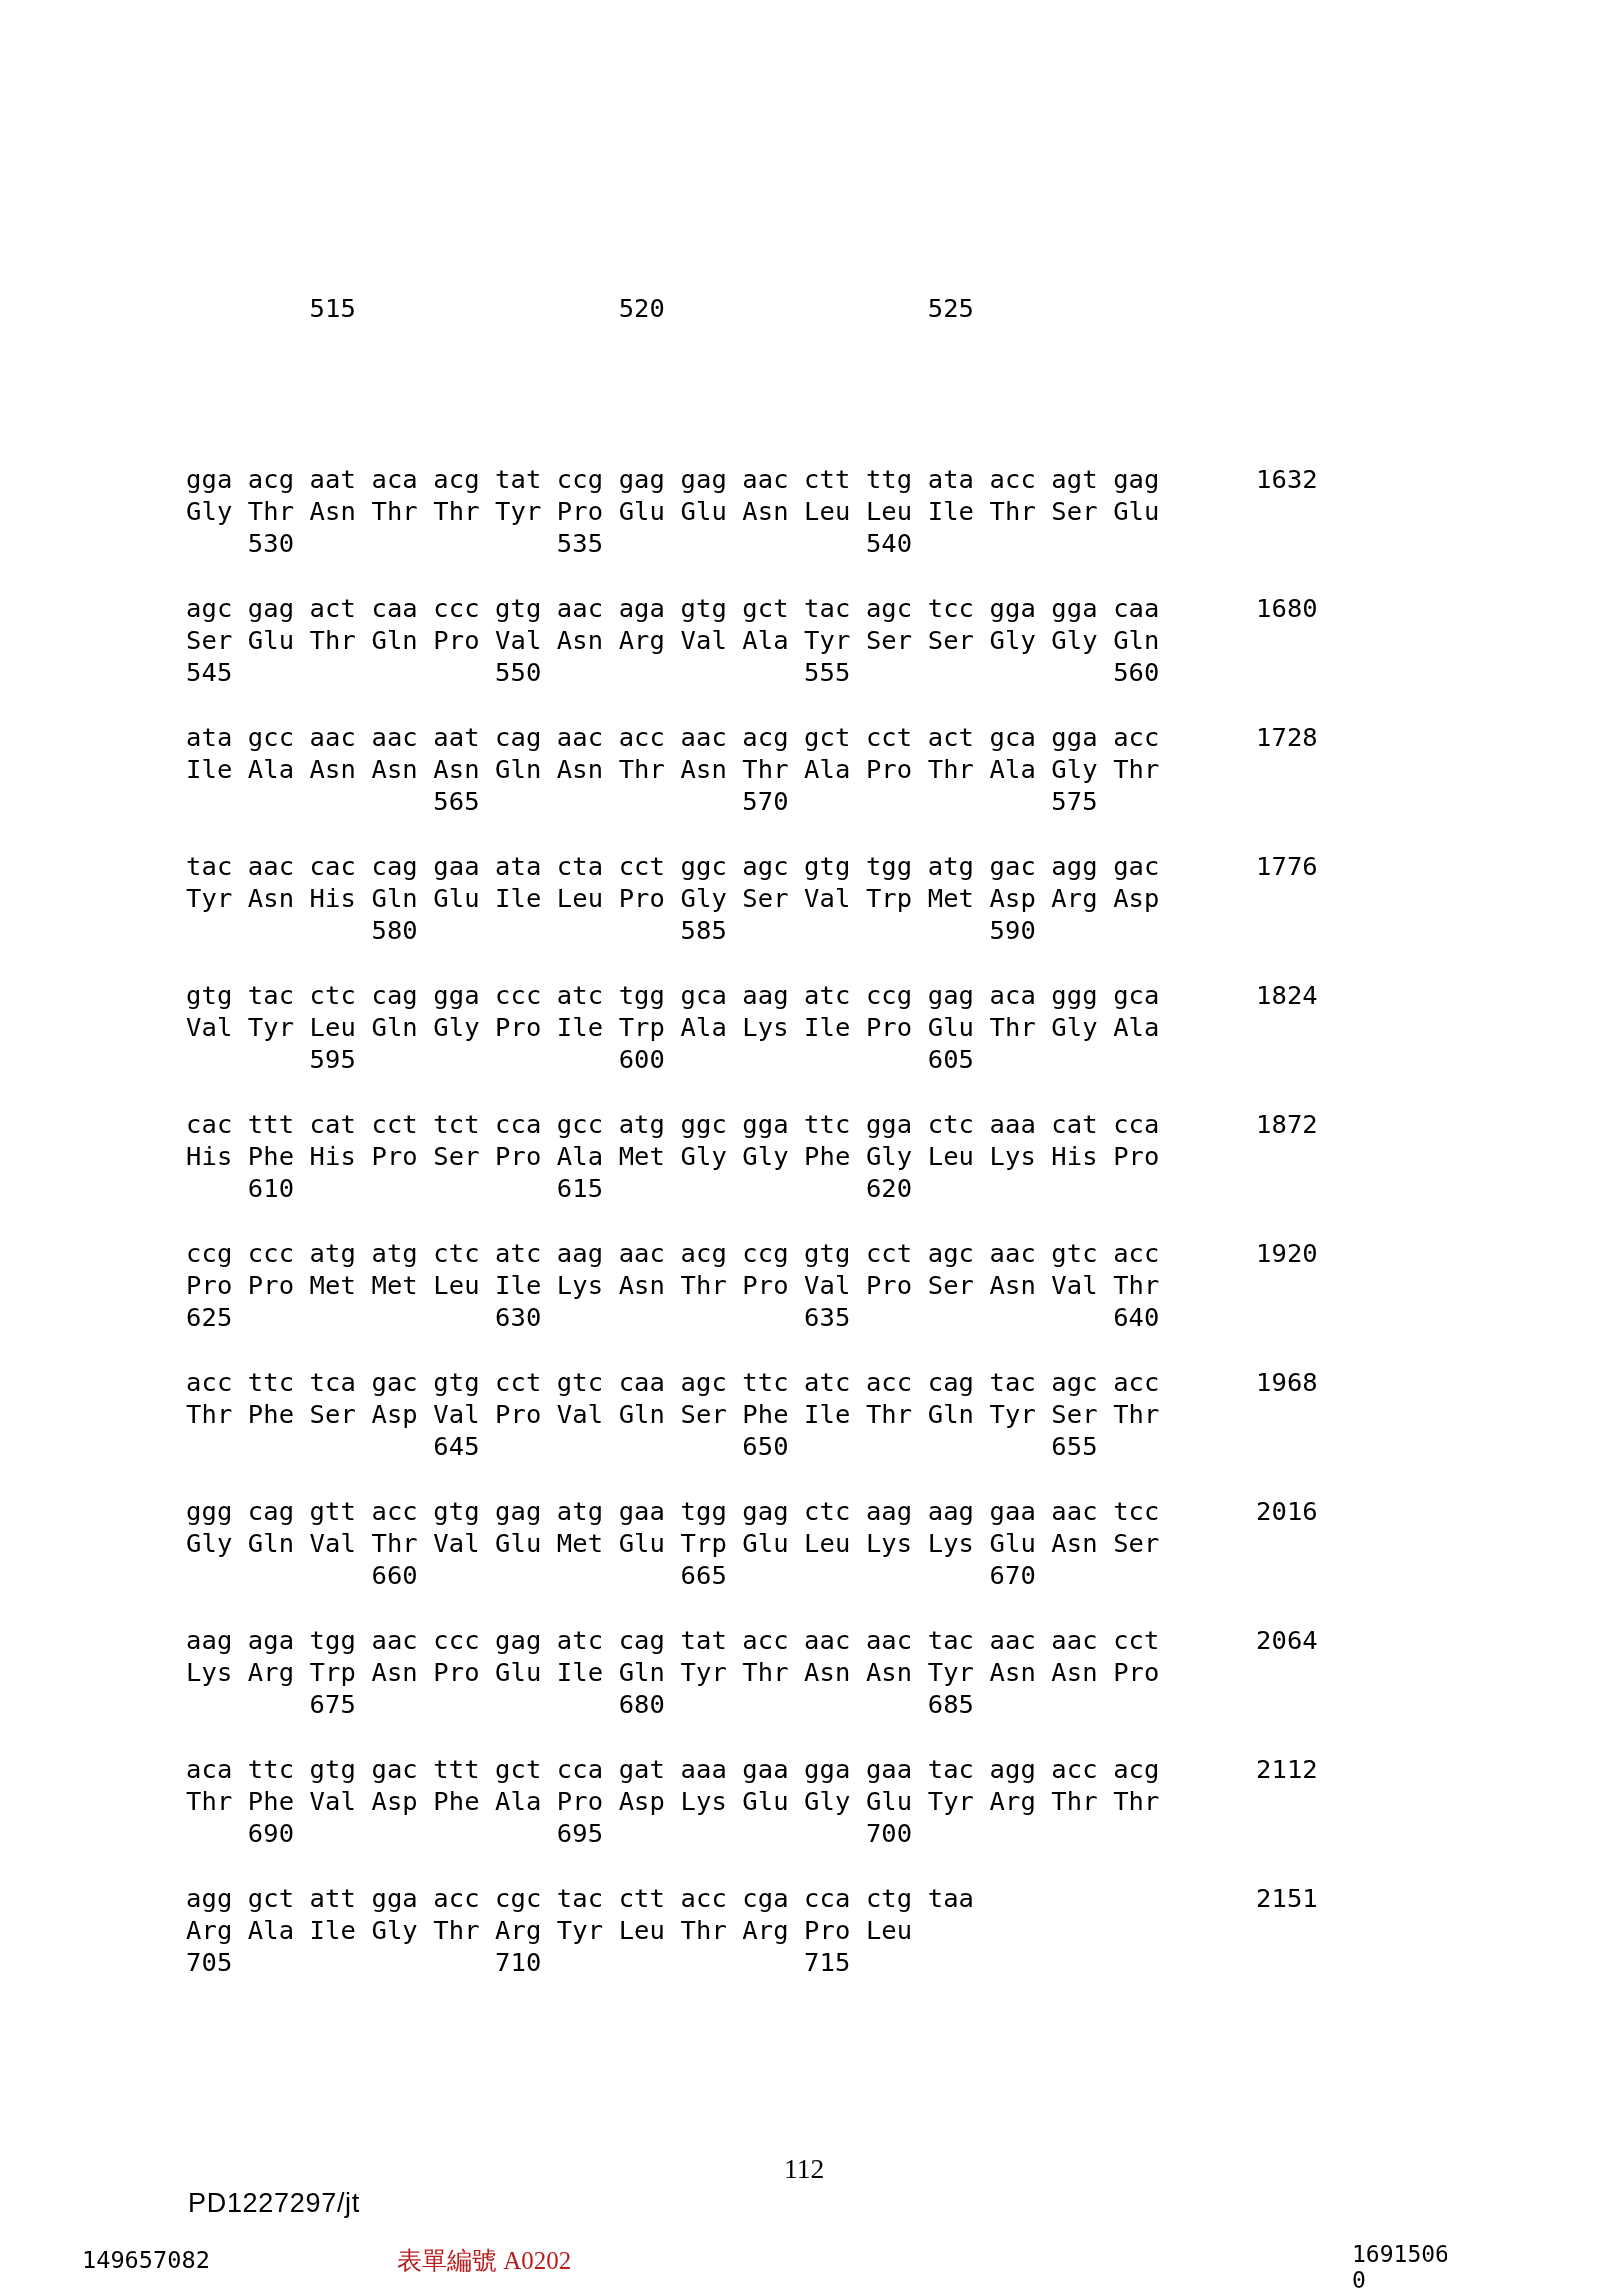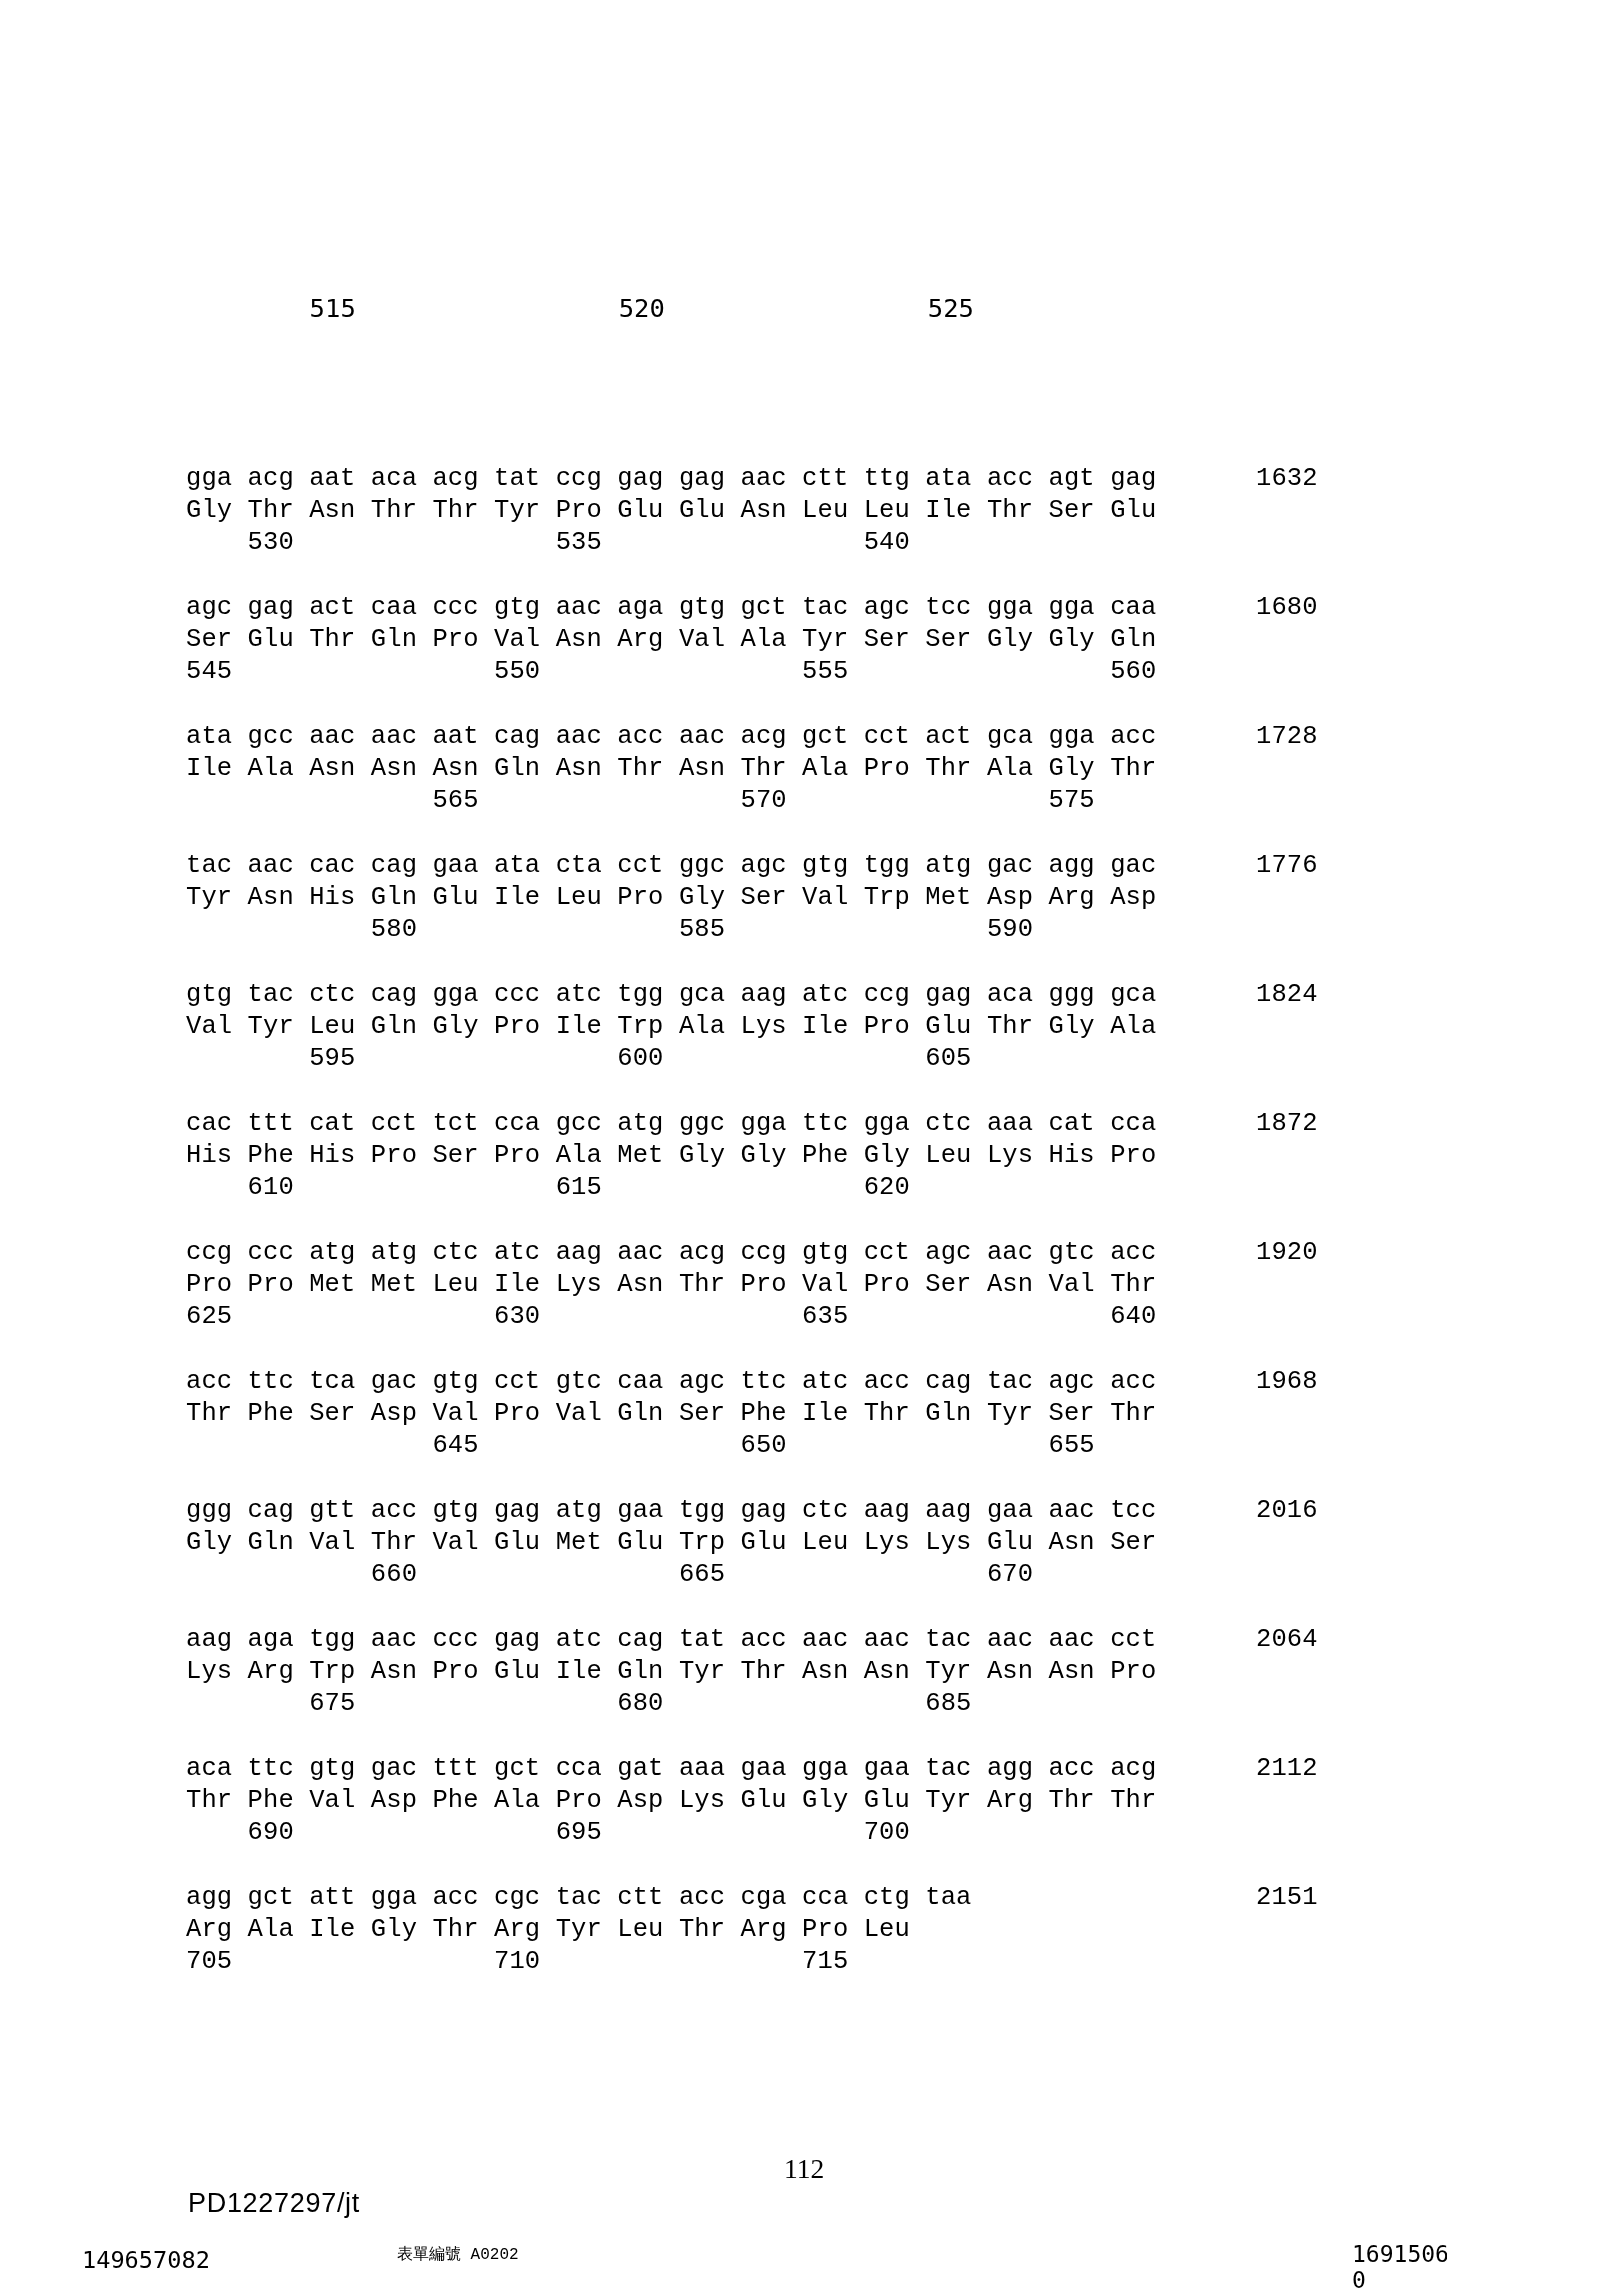--- a/index.html
+++ b/index.html
@@ -22,21 +22,21 @@
     top: 196px;
     font-family: "DejaVu Sans Mono", monospace;
     font-size: 25.5px;
     line-height: 32px;
     white-space: pre;
     letter-spacing: 0.1px;
     font-stretch: condensed;
   }
   .seq-line { white-space: pre; }
   .header-num-line { margin-bottom: 43px; }
-  .seq-block { position: relative; margin-bottom: 33px; font-family: Liberation Mono, monospace; }
+  .seq-block { position: relative; margin-bottom: 33px; }
   .right-num {
     position: absolute;
     left: 1070px;
     top: 0;
     white-space: pre;
   }
   
   .meta-area {
     position: absolute;
     left: 186px;
@@ -71,23 +71,23 @@
     left: 82px;
     top: 2246px;
     font-family: "DejaVu Sans Mono", monospace;
     font-size: 23.6px;
     color: #000000;
   }
   .footer-center {
     position: absolute;
     left: 397px;
     top: 2244px;
-    font-family: Liberation Mono, monospace;
-    font-size: 16px;
-    color: #000000;
+    font-family: Liberation Serif, serif;
+    font-size: 25px;
+    color: #b91c1c;
   }
   .footer-right {
     position: absolute;
     left: 1352px;
     top: 2241px;
     font-family: "DejaVu Sans Mono", monospace;
     font-size: 23px;
     color: #000000;
   }
 </style>

